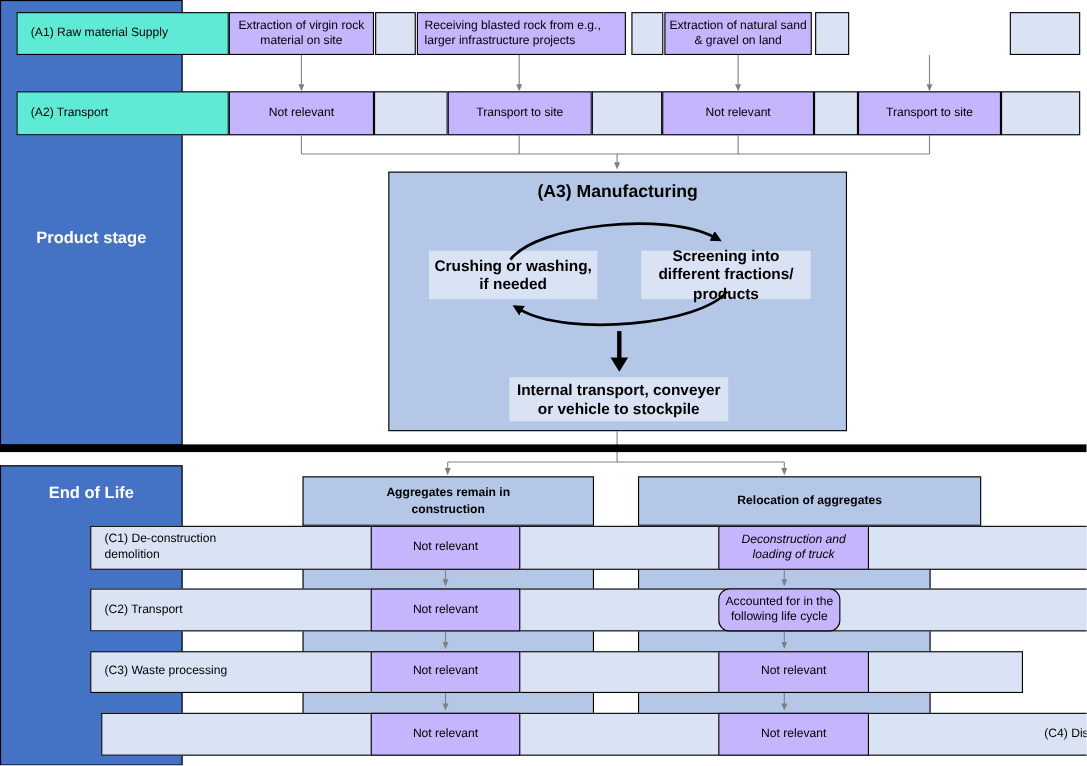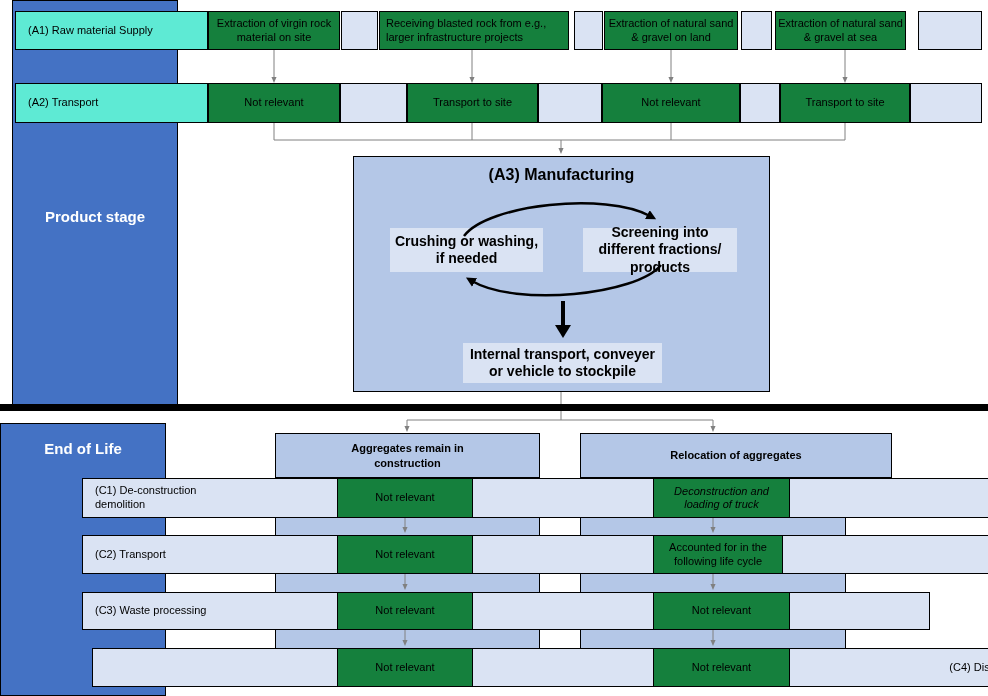--- a/index.html
+++ b/index.html
@@ -6,21 +6,21 @@
   #canvas{
     position:relative;width:988px;height:696px;overflow:hidden;background:#ffffff;
     font-family:"Liberation Sans",sans-serif;color:#000;
   }
   .abs{position:absolute;box-sizing:border-box;}
   
   .side{background:#4472C4;border:1px solid #000;}
   .side-label{color:#fff;font-weight:bold;font-size:15px;text-align:center;width:100%;}
   
   .cell{border:1px solid #000;display:flex;align-items:center;justify-content:center;
-        font-size:11px;line-height:1.22;text-align:center;background:#15803d;}
+        font-size:11px;line-height:1.22;text-align:center;background:#c4b5fd;}
   .cell.blue{background:#DAE3F3;}
   .cell.label{justify-content:flex-start;text-align:left;padding-left:12px;background:#5eead4;}
   .cell.left-text{justify-content:flex-start;text-align:left;padding-left:6px;padding-right:2px;}
   
   .manu{background:#B4C7E7;border:1.5px solid #000;}
   .manu-title{font-weight:bold;font-size:16px;text-align:center;width:100%;}
   .inner-box{background:#DAE3F3;display:flex;align-items:center;justify-content:center;
              font-weight:bold;font-size:14px;line-height:1.25;text-align:center;}
   
   .branch-head{background:#B4C7E7;border:1px solid #000;display:flex;align-items:center;
@@ -29,41 +29,40 @@
   .eol-row{background:#DAE3F3;border:1px solid #000;display:flex;align-items:center;
            font-size:11px;line-height:1.25;padding-left:12px;margin-left:37px;}
   .divider{background:#000;}
   svg.flow{position:absolute;left:0;top:0;pointer-events:none;}
 </style>
 </head>
 <body>
 
 <div id="canvas">
 
-  <div class="abs side" style="left:12px;top:0;width:166px;height:405px;">
+  <div class="abs side" style="left:0;top:0;width:166px;height:405px;">
     <div class="abs side-label" style="top:207px;left:0;">Product stage</div>
   </div>
 
   <div class="abs col-strip" style="left:275px;top:476px;width:265px;height:176px;"></div>
   <div class="abs col-strip" style="left:580px;top:476px;width:266px;height:176px;"></div>
 
   <div class="abs side" style="left:0;top:423px;width:166px;height:273px;">
     <div class="abs side-label" style="top:16px;left:0;">End of Life</div>
   </div>
 
   <div class="abs cell label" style="left:15px;top:11px;width:193px;height:39px;">
     <span style="max-width:128px;display:block;">(A1) Raw material Supply</span>
   </div>
   <div class="abs cell" style="left:208px;top:11px;width:132px;height:39px;">Extraction of virgin rock material on site</div>
   <div class="abs cell blue" style="left:341px;top:11px;width:37px;height:39px;"></div>
   <div class="abs cell left-text" style="left:379px;top:11px;width:190px;height:39px;">Receiving blasted rock from e.g., larger infrastructure projects</div>
   <div class="abs cell blue" style="left:574px;top:11px;width:29px;height:39px;"></div>
   <div class="abs cell" style="left:604px;top:11px;width:134px;height:39px;">Extraction of natural sand &amp; gravel on land</div>
   <div class="abs cell blue" style="left:741px;top:11px;width:31px;height:39px;"></div>
-  <div class="abs cell" style="left:775px;top:11px;width:131px;height:39px;">Extraction of natural sand &amp; gravel at sea</div>
   <div class="abs cell blue" style="left:918px;top:11px;width:64px;height:39px;"></div>
 
   <div class="abs cell label" style="left:15px;top:83px;width:193px;height:40px;">
     <span>(A2) Transport</span>
   </div>
   <div class="abs cell" style="left:208px;top:83px;width:132px;height:40px;">Not relevant</div>
   <div class="abs cell blue" style="left:340px;top:83px;width:67px;height:40px;"></div>
   <div class="abs cell" style="left:407px;top:83px;width:131px;height:40px;">Transport to site</div>
   <div class="abs cell blue" style="left:538px;top:83px;width:64px;height:40px;"></div>
   <div class="abs cell" style="left:602px;top:83px;width:138px;height:40px;">Not relevant</div>
@@ -88,21 +87,21 @@
   </div>
   <div class="abs cell" style="left:337px;top:478px;width:136px;height:40px;">Not relevant</div>
   <div class="abs cell" style="left:653px;top:478px;width:137px;height:40px;">
     <span style="max-width:110px;font-style:italic;">Deconstruction and loading of truck</span>
   </div>
 
   <div class="abs eol-row" style="left:45px;top:535px;width:925px;height:39px;">
     <span>(C2) Transport</span>
   </div>
   <div class="abs cell" style="left:337px;top:535px;width:136px;height:39px;">Not relevant</div>
-  <div class="abs cell" style="left:653px;top:535px;width:130px;height:39px;">
+  <div class="abs cell" style="left:653px;top:535px;width:111px;height:39px;border-radius:10px;">
     <span style="max-width:118px;">Accounted for in the following life cycle</span>
   </div>
 
   <div class="abs eol-row" style="left:45px;top:592px;width:848px;height:38px;">
     <span>(C3) Waste processing</span>
   </div>
   <div class="abs cell" style="left:337px;top:592px;width:136px;height:38px;">Not relevant</div>
   <div class="abs cell" style="left:653px;top:592px;width:137px;height:38px;">Not relevant</div>
 
   <div class="abs eol-row" style="left:55px;top:648px;width:925px;height:39px;justify-content:flex-end;">

